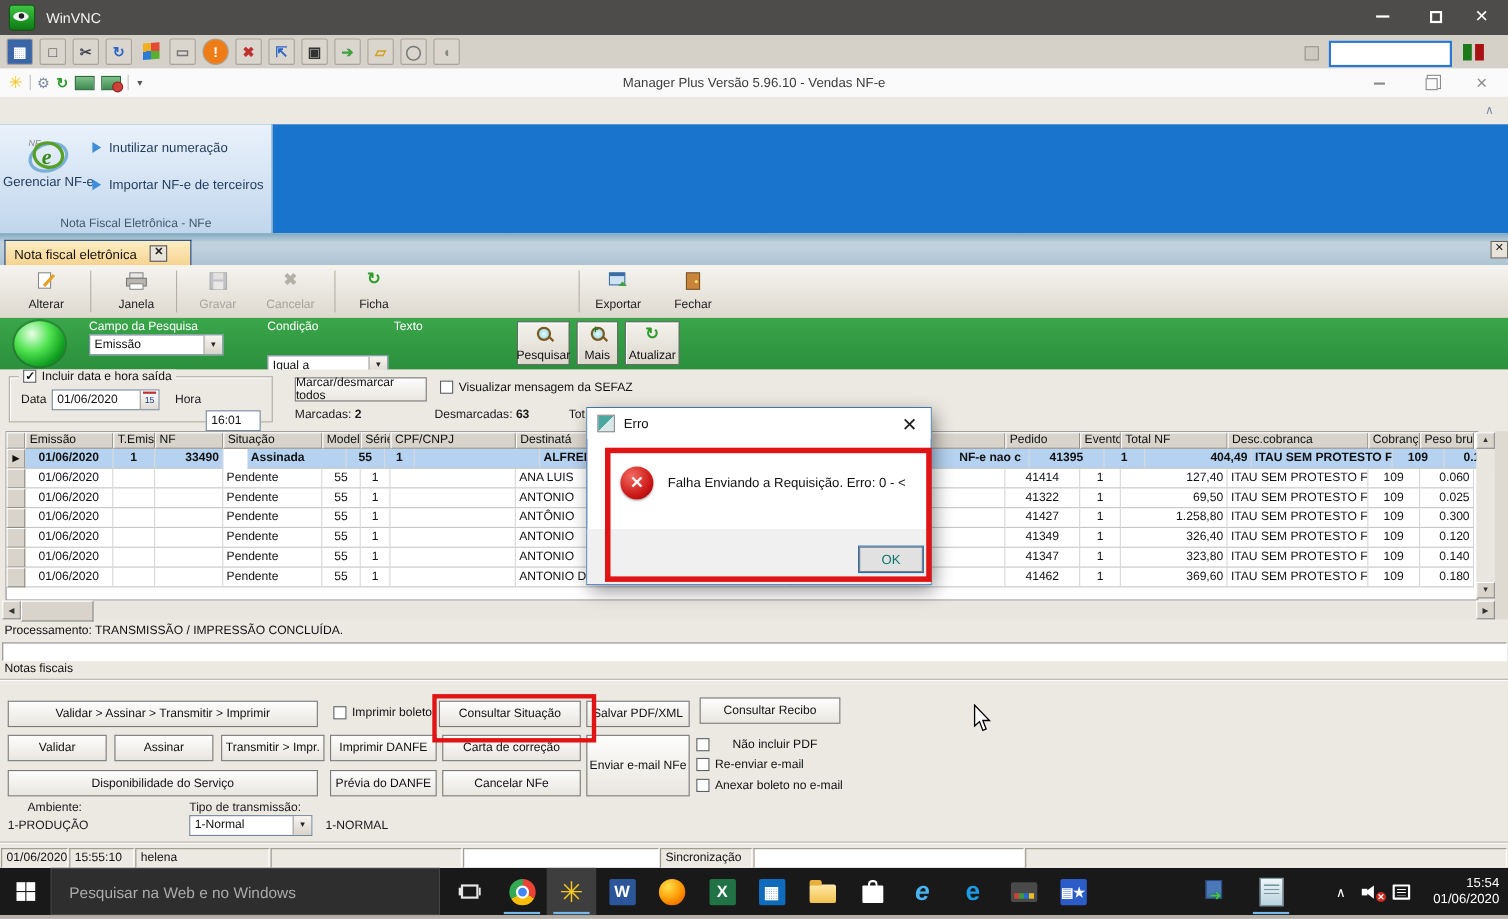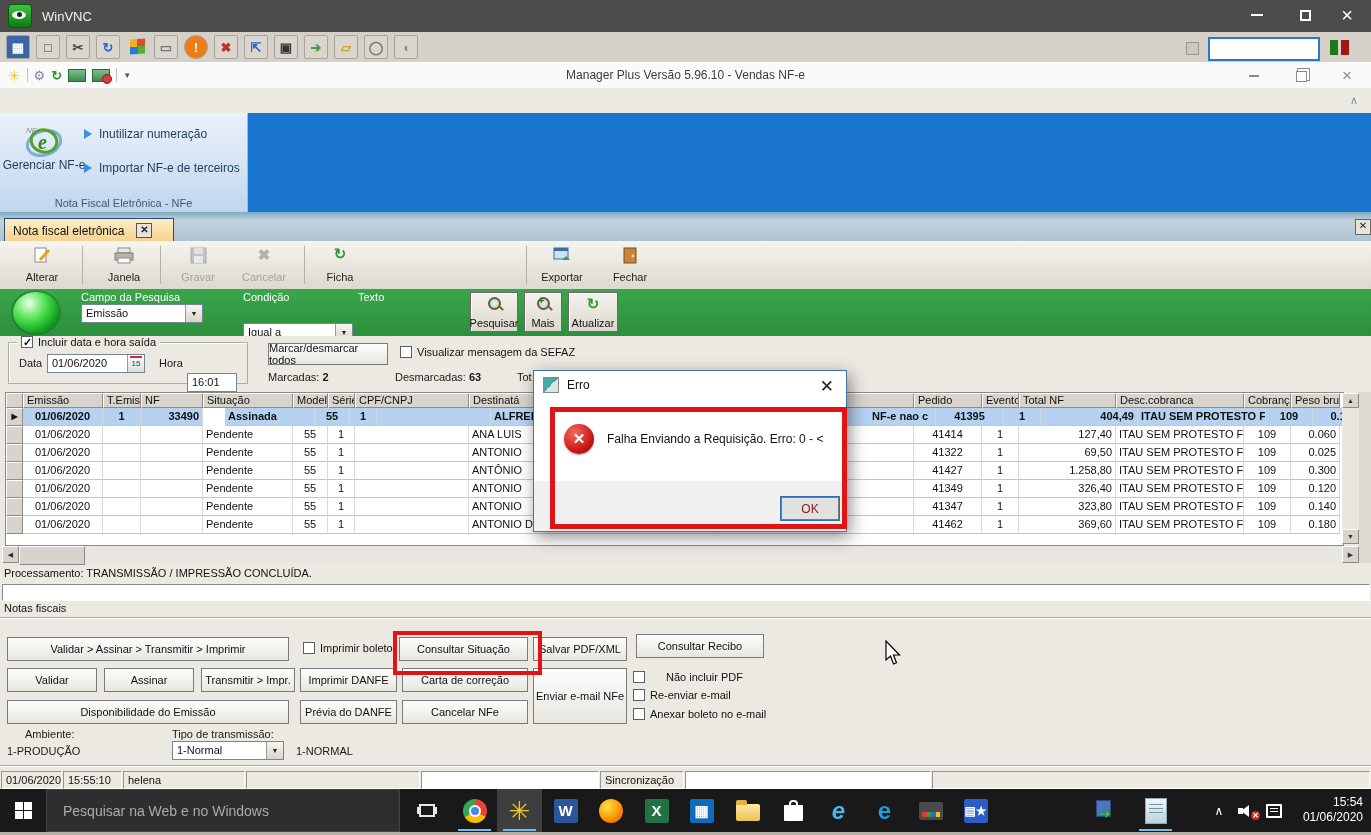--- a/index.html
+++ b/index.html
@@ -184,21 +184,21 @@
   #dlg .tb{position:absolute;left:0;top:0;right:0;height:28px;background:#fff;display:flex;align-items:center;}
   #dlg .tico2{width:14px;height:14px;margin-left:9px;background:linear-gradient(135deg,#4aa8a0 50%,#d8e8e8 50%);border:1px solid #888;}
   #dlg .tt{margin-left:8px;font-size:12px;color:#111;}
   #dlg .xb{position:absolute;right:12px;top:5px;font-size:17px;color:#222;}
   #dlg .foot{position:absolute;left:0;right:0;top:110px;height:50px;background:#f0f0f0;}
   #dlg .err{position:absolute;left:30px;top:53px;width:30px;height:30px;border-radius:50%;
     background:radial-gradient(circle at 35% 30%,#f26a5e,#c81414 65%,#8a0a0a);display:flex;align-items:center;justify-content:center;
     color:#fff;font-weight:bold;font-size:15px;box-shadow:0 1px 2px rgba(0,0,0,.4);}
   #dlg .msgt{position:absolute;left:73px;top:61px;font-size:12px;color:#111;}
   #dlg .ok{position:absolute;left:246px;top:125px;width:58px;height:23px;background:#e1e1e1;
-    border:1px solid #2f6fb5;box-shadow:0 0 0 1px #7a7a7a inset;display:flex;align-items:center;justify-content:center;font-size:12px;color:#7f1d1d;}
+    border:1px solid #2f6fb5;box-shadow:0 0 0 1px #7a7a7a inset;display:flex;align-items:center;justify-content:center;font-size:12px;color:#0f766e;}
   #dlg .redframe{position:absolute;left:16px;top:36px;width:287px;height:112px;border:5px solid #e01414;}
   
   #cursor{left:884px;top:640px;z-index:60;}
 </style>
 </head>
 <body>
 
 <div class="page">
 
   <div class="abs" id="vncbar">
@@ -588,21 +588,21 @@
   </div>
   <div class="chk-row" style="left:633px;top:689px;">
     <span class="cb"></span>
     <span>Re-enviar e-mail</span>
   </div>
   <div class="chk-row" style="left:633px;top:708px;">
     <span class="cb"></span>
     <span>Anexar boleto no e-mail</span>
   </div>
 
-  <div class="abs btn" style="left:7px;top:700px;width:282px;height:24px;">Disponibilidade do Emissão</div>
+  <div class="abs btn" style="left:7px;top:700px;width:282px;height:24px;">Disponibilidade do Serviço</div>
   <div class="abs btn" style="left:300px;top:700px;width:97px;height:24px;">Prévia do DANFE</div>
   <div class="abs btn" style="left:402px;top:700px;width:126px;height:24px;">Cancelar NFe</div>
 
   <span class="abs f11" style="left:25px;top:728px;">Ambiente:</span>
   <span class="abs f11" style="left:7px;top:745px;">1-PRODUÇÃO</span>
   <span class="abs f11" style="left:172px;top:728px;">Tipo de transmissão:</span>
   <div class="abs combo" style="left:172px;top:741px;width:112px;height:19px;">
     <span>1-Normal</span><span class="db">▼</span>
   </div>
   <span class="abs f11" style="left:296px;top:745px;">1-NORMAL</span>

